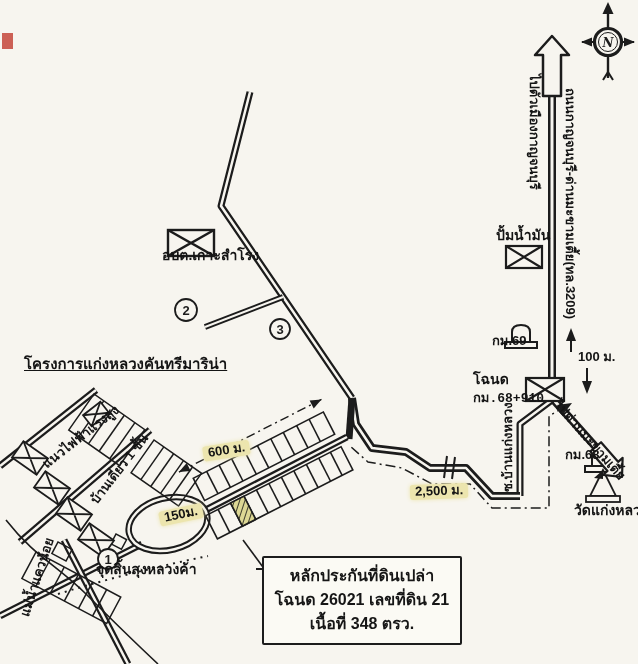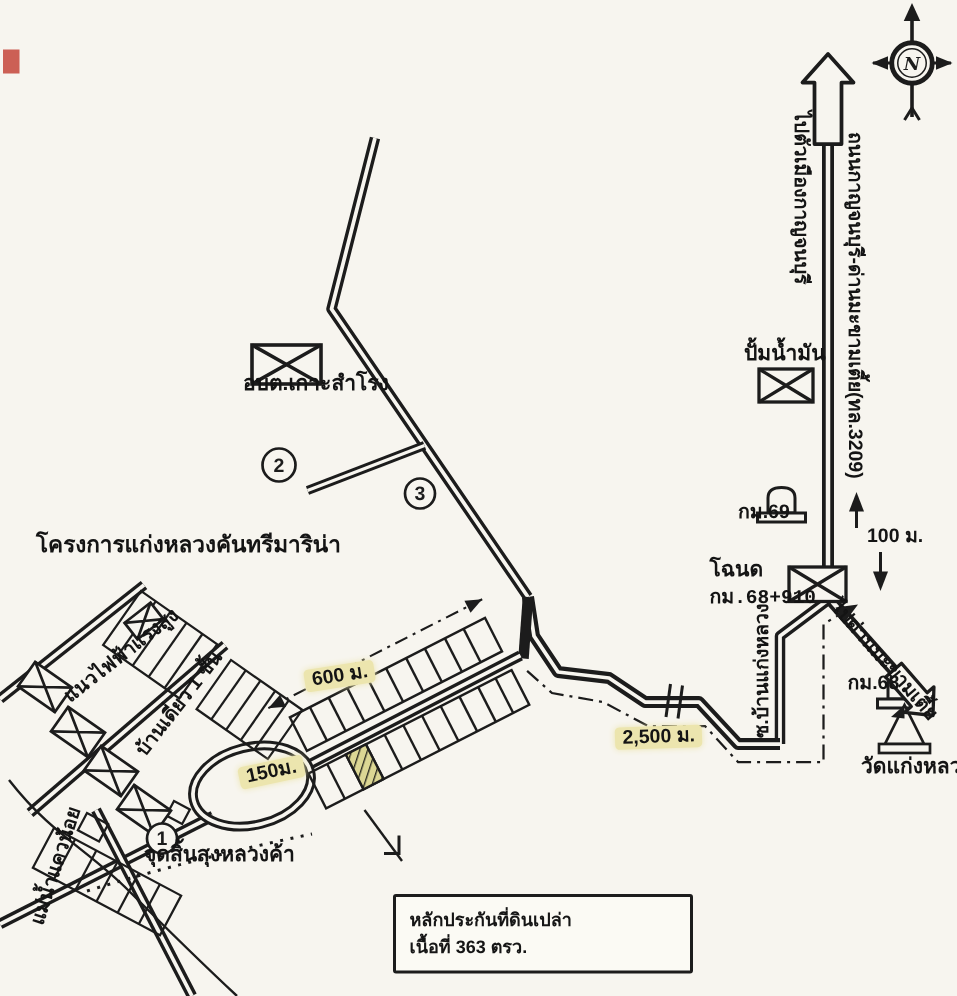--- a/index.html
+++ b/index.html
@@ -4,23 +4,23 @@
 <style>
   html,body{margin:0;padding:0;}
   body{width:638px;height:664px;overflow:hidden;background:#e9e7e0;}
   #map{position:relative;width:638px;height:664px;background:#f7f5ef;
        font-family:"Liberation Sans",sans-serif;color:#161616;}
   #draw{position:absolute;left:0;top:0;}
   .lbl{position:absolute;font-weight:700;white-space:nowrap;color:#141414;line-height:1.1;}
   .rot{transform-origin:0 0;}
   .hl{background:#ece5ae;padding:0 5px 1px 5px;border-radius:3px;box-shadow:0 0 4px #ece5ae;}
   .f15{font-size:15px;} .f14{font-size:14px;} .f13{font-size:13px;}
-  #callout{position:absolute;left:262px;top:596px;width:178px;background:#fbfaf4;
+  #callout{position:absolute;left:262px;top:556px;width:178px;background:#fbfaf4;
            border:2.5px solid #1c1c1c;border-radius:2px;padding:6px 9px 7px 9px;
-           font-size:12px;font-weight:700;line-height:1.5;}
+           font-size:16px;font-weight:700;line-height:1.5;text-align:center;}
   #redmark{position:absolute;left:2px;top:33px;width:11px;height:16px;background:#c4453a;opacity:.85;}
 </style>
 </head>
 <body>
 
 <div id="map">
 
 <svg id="draw" width="638" height="664" viewBox="0 0 638 664">
   <defs>
     <pattern id="hatch" width="5" height="5" patternUnits="userSpaceOnUse" patternTransform="rotate(45)">
@@ -221,21 +221,21 @@
     <circle cx="280" cy="329" r="10" fill="#f7f5ef" stroke="#1c1c1c" stroke-width="1.8"></circle>
     <text x="280" y="333.5" text-anchor="middle">3</text>
     <circle cx="108" cy="559" r="10" fill="#f7f5ef" stroke="#1c1c1c" stroke-width="1.8"></circle>
     <text x="108" y="563.5" text-anchor="middle">1</text>
   </g>
 
   <path d="M268 574 L243 540" stroke="#1c1c1c" stroke-width="1.6" fill="none"></path>
   <path d="M256 569 L266 569 L266 557" stroke="#1c1c1c" stroke-width="2" fill="none"></path>
 </svg>
 
-<div class="lbl f15" style="left:24px;top:356px;">โครงการแก่งหลวงคันทรีมาริน่า</div>
+<div class="lbl f15" style="left:24px;top:356px;text-decoration:underline;">โครงการแก่งหลวงคันทรีมาริน่า</div>
 <div class="lbl f14" style="left:162px;top:248px;">อบต.เกาะสำโรง</div>
 <div class="lbl f14" style="left:496px;top:228px;">ปั้มน้ำมัน</div>
 <div class="lbl f13" style="left:492px;top:334px;">กม.69</div>
 <div class="lbl f13" style="left:578px;top:350px;">100 ม.</div>
 <div class="lbl f14" style="left:473px;top:372px;">โฉนด</div>
 <div class="lbl f13" style="left:473px;top:392px;font-family:Liberation Mono, monospace;">กม.68+910</div>
 <div class="lbl f13" style="left:565px;top:448px;">กม.68</div>
 <div class="lbl f14" style="left:574px;top:503px;">วัดแก่งหลวง</div>
 <div class="lbl f13 hl" style="left:410px;top:484px;transform:rotate(-2deg);">2,500 ม.</div>
 <div class="lbl f13 hl rot" style="left:202px;top:447px;transform:rotate(-9deg);">600 ม.</div>
@@ -245,17 +245,18 @@
 <div class="lbl f13 rot" style="left:541px;top:74px;transform:rotate(90deg);">ไปตัวเมืองกาญจนบุรี</div>
 <div class="lbl f13 rot" style="left:577px;top:88px;transform:rotate(90deg);">ถนนกาญจนบุรี-ด่านมะขามเตี้ย(ทล.3209)</div>
 <div class="lbl f13 rot" style="left:562px;top:398px;transform:rotate(49deg);">ไปด่านมะขามเตี้ย</div>
 <div class="lbl f13 rot" style="left:501px;top:492px;transform:rotate(-90deg);">ซ.บ้านแก่งหลวง</div>
 <div class="lbl f13 rot" style="left:40px;top:460px;transform:rotate(-38deg);">แนวไฟฟ้าแรงสูง</div>
 <div class="lbl f13 rot" style="left:88px;top:498px;transform:rotate(-52deg);">บ้านเดี่ยว 1 ชั้น</div>
 <div class="lbl f13 rot" style="left:18px;top:614px;transform:rotate(-72deg);">แม่น้ำแควน้อย</div>
 
 <div id="callout">
   <div>หลักประกันที่ดินเปล่า</div>
-  <div>เนื้อที่ 363 ตรว.</div>
+  <div>โฉนด 26021 เลขที่ดิน 21</div>
+  <div>เนื้อที่ 348 ตรว.</div>
 </div>
 
 <div id="redmark"></div>
 </div>
 
 </body></html>

